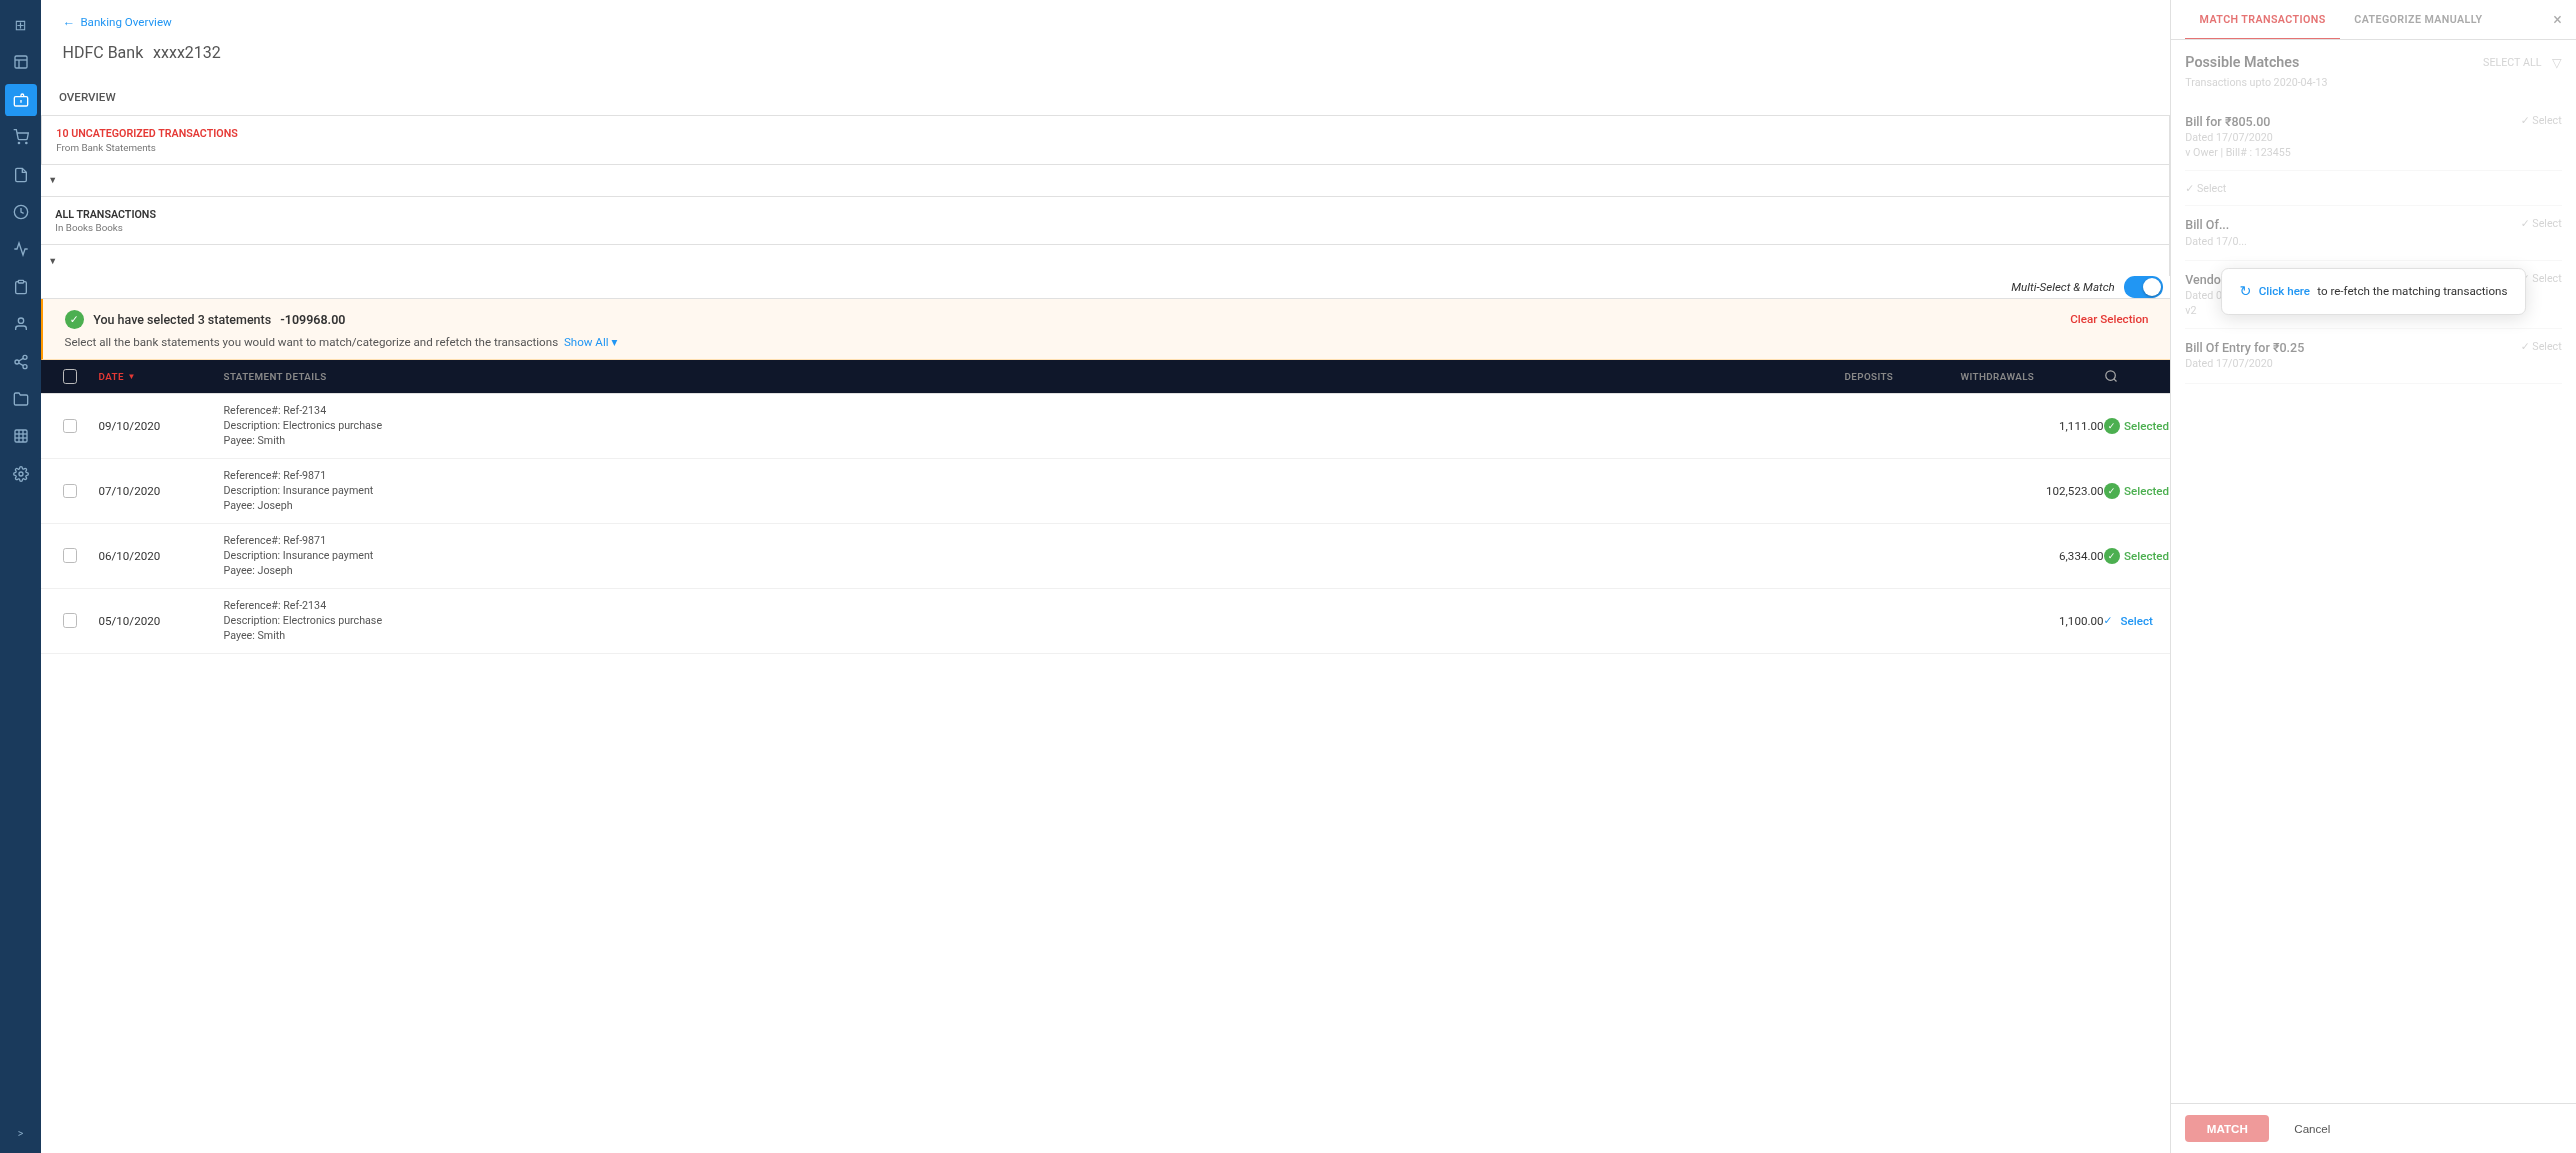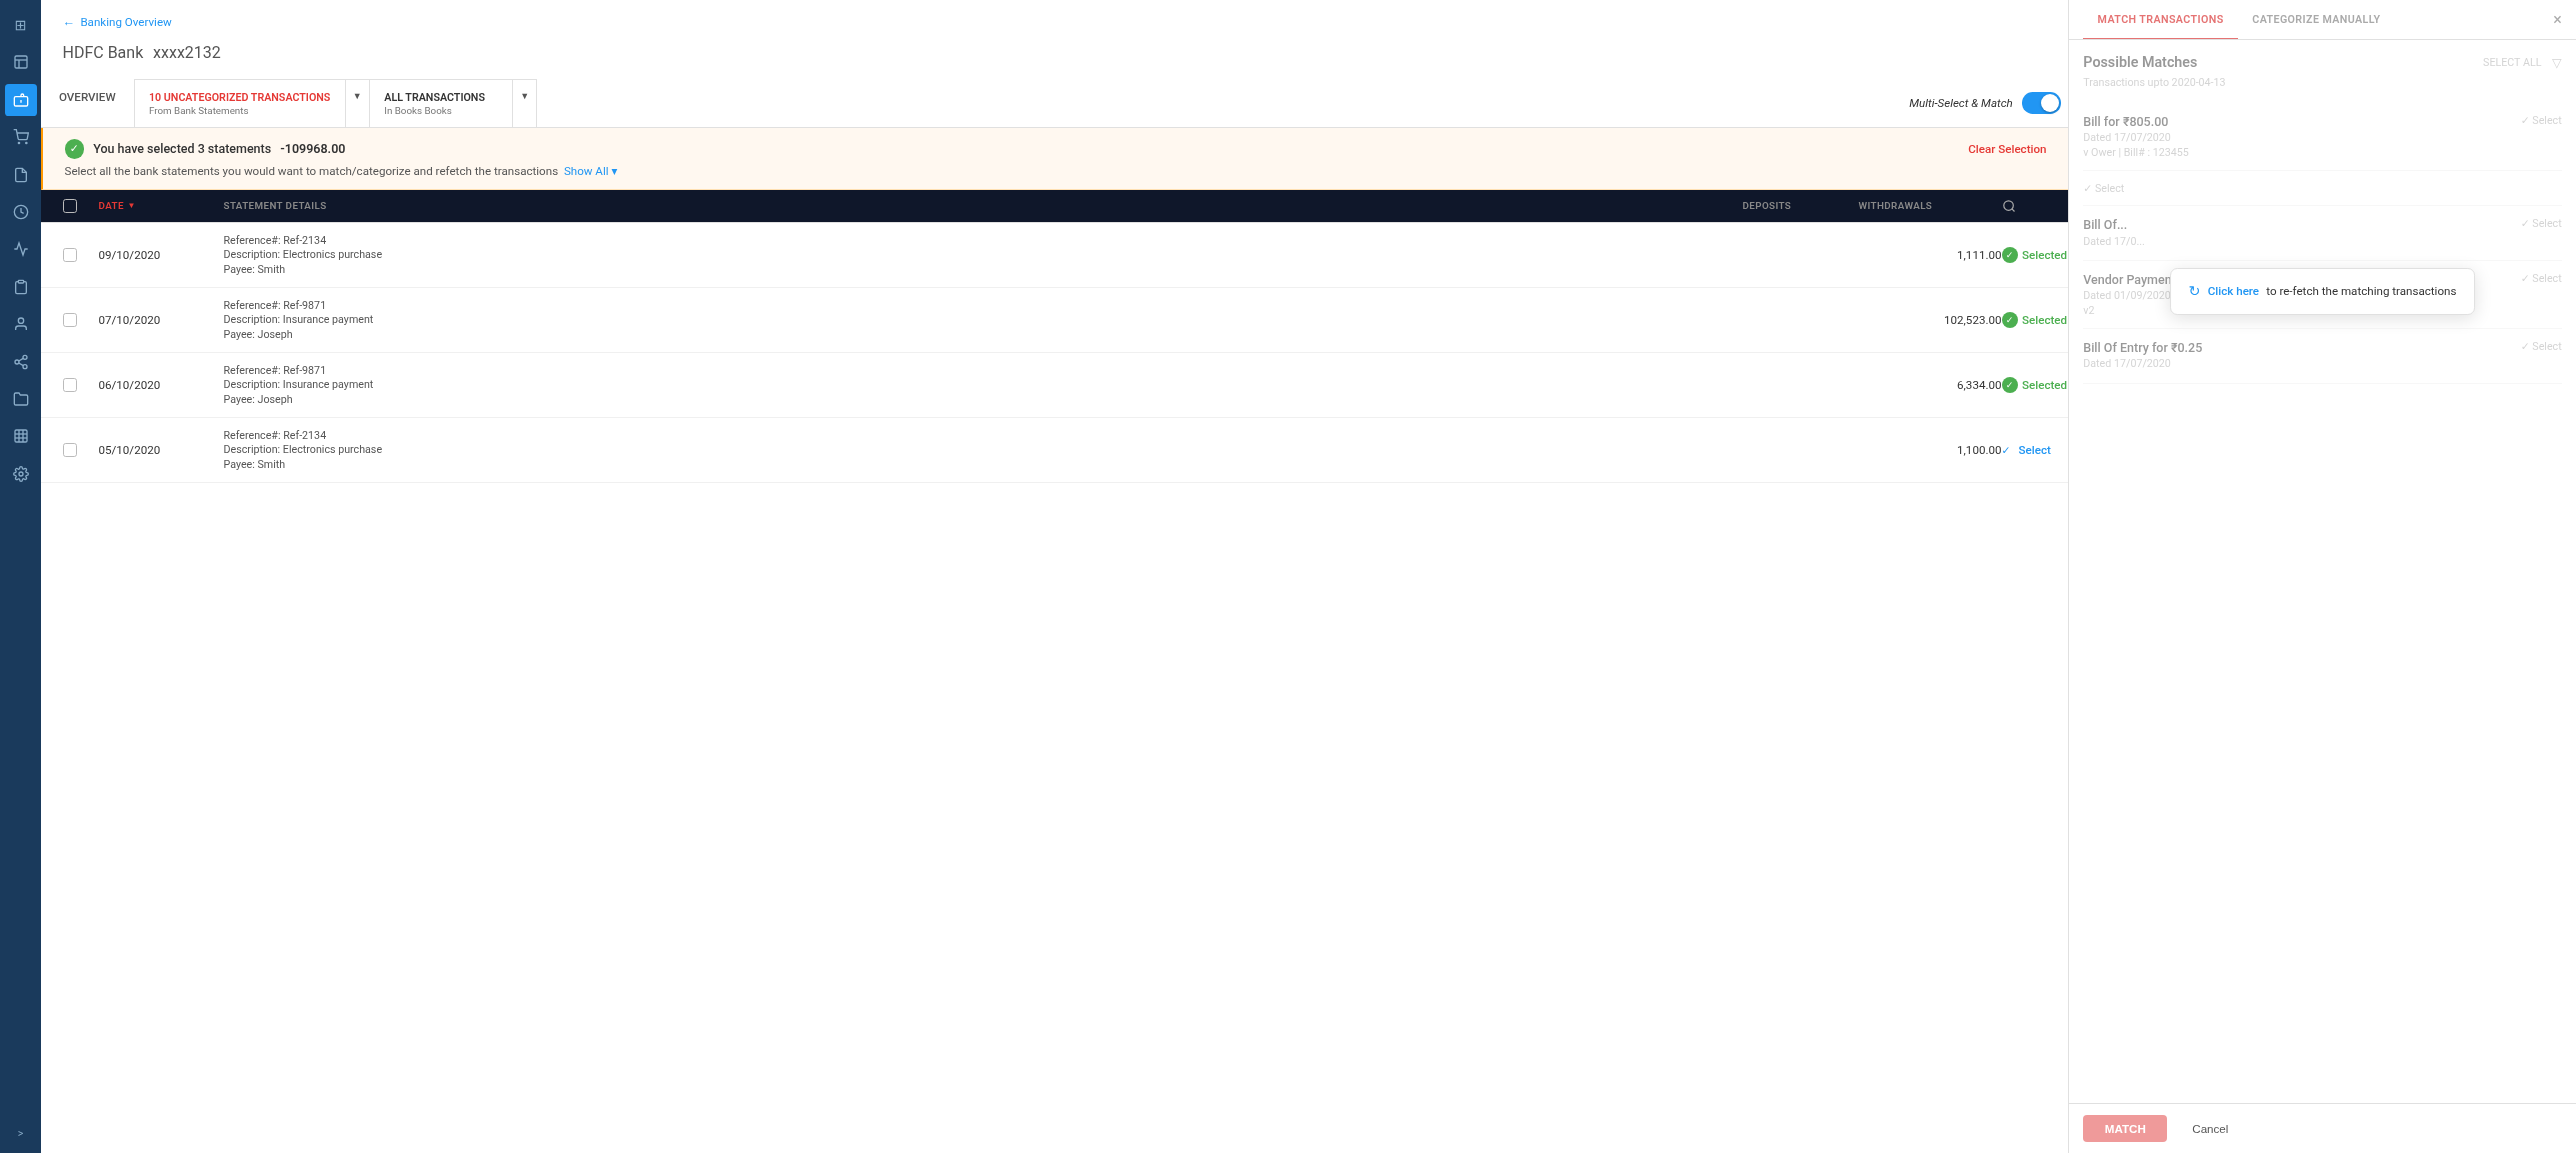--- a/index.html
+++ b/index.html
@@ -85,20 +85,21 @@
       color: #555;
       margin-bottom: 14.3px;
     }
     .bank-subtitle b { font-weight: 600; }
 
     
     .tabs-bar {
       display: flex;
       border-bottom: 0.9px solid #e0e0e0;
       background: #fff;
+      flex-direction: column;
     }
     .tab-overview {
       padding: 10.7px 18px;
       font-size: 11.6px;
       font-weight: 500;
       color: #555;
       cursor: pointer;
       border-bottom: 1.8px solid transparent;
     }
     .tab-uncategorized {
@@ -288,21 +289,21 @@
     }
     .check-circle-blue {
       width: 12.5px;
       height: 12.5px;
       color: #2196f3;
       font-size: 10.7px;
     }
 
     
     .right-panel {
-      width: 508px;
+      width: 406px;
       background: #fff;
       border-left: 0.9px solid #e0e0e0;
       display: flex;
       flex-direction: column;
       position: relative;
       flex-shrink: 0;
       justify-content: space-between;
     }
     .panel-tabs {
       display: flex;

